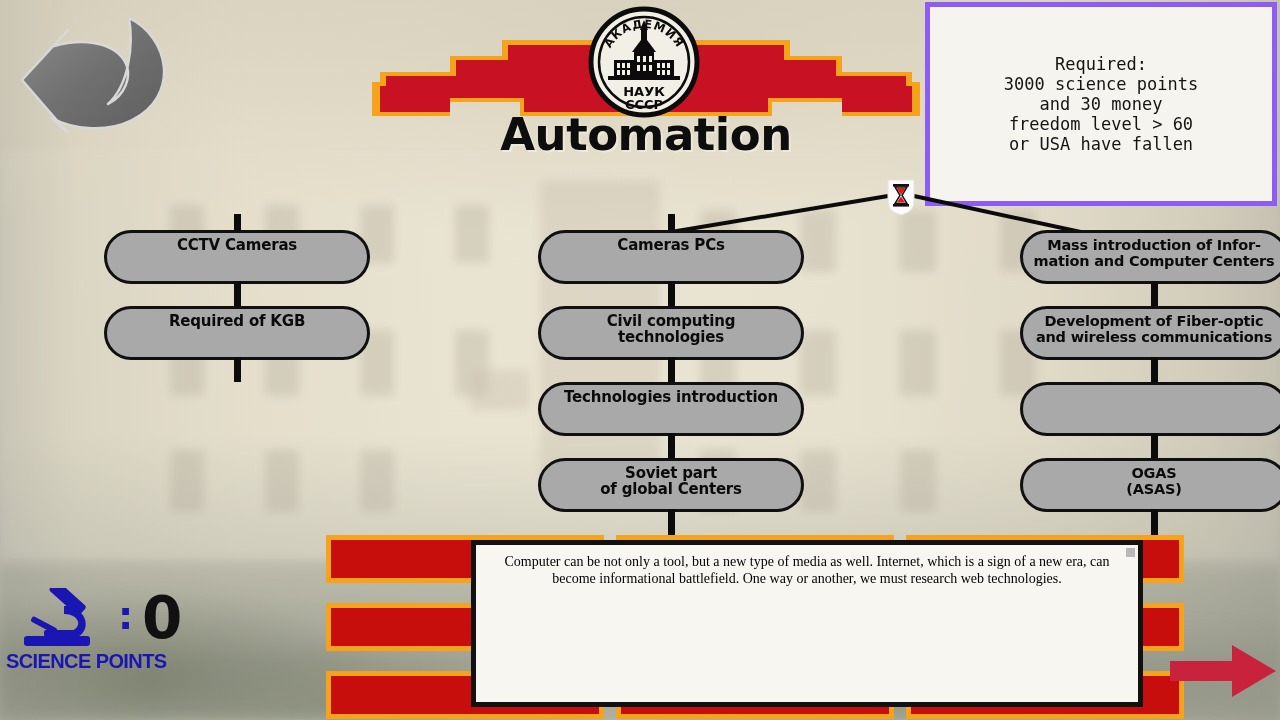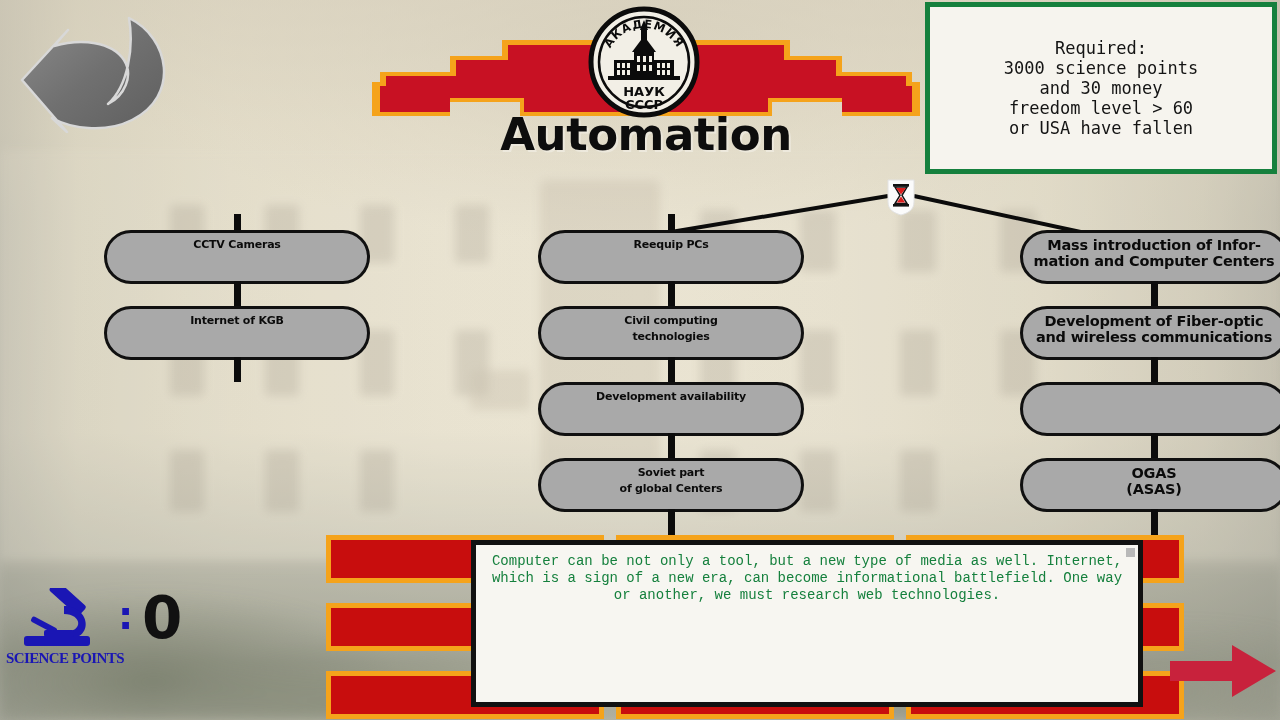--- a/index.html
+++ b/index.html
@@ -48,23 +48,23 @@
     position: absolute; left: 372px; top: 108px; width: 548px;
     text-align: center;
     font-family: "DejaVu Sans", sans-serif;
     font-weight: 900; font-size: 45px; letter-spacing: -0.5px;
     color: #0d0d0d;
     text-shadow: 2px 2px 0 rgba(255,255,255,.35);
   }
 
   
   #req-box {
-    position: absolute; left: 925px; top: 2px; width: 352px; height: 172px;
+    position: absolute; left: 925px; top: 2px; width: 352px; height: 204px;
     background: #f6f4ee;
-    border: 5px solid #15803d;
+    border: 5px solid #8b5cf6;
     display: flex; align-items: center; justify-content: center;
   }
   #req-text {
     font-family: "DejaVu Sans Mono", monospace;
     font-size: 17px; line-height: 20px;
     color: #141414; text-align: center; white-space: pre-line;
   }
 
   
   #tree { position: absolute; inset: 0; }
@@ -75,21 +75,21 @@
     border: 3px solid #101010;
     border-radius: 34px;
     height: 54px;
     margin-bottom: 22px;
     display: flex; align-items: flex-start; justify-content: center;
     padding-top: 4px;
     cursor: pointer;
   }
   .node-label {
     font-family: "DejaVu Sans", sans-serif;
-    font-weight: 700; font-size: 11px; line-height: 16px;
+    font-weight: 700; font-size: 15px; line-height: 16px;
     color: #0b0b0b; text-align: center; white-space: pre-line;
     letter-spacing: -0.2px;
   }
   .col-left  { left: 104px;  width: 266px; }
   .col-mid   { left: 538px;  width: 266px; }
   .col-right { left: 1020px;  width: 268px; }
   .col-right .node-label { font-size: 14.5px; }
 
   
   .stub { position: absolute; width: 7px; background: #0b0b0b; left: 50%; margin-left: -3.5px; }
@@ -110,43 +110,43 @@
   }
 
   
   #desc-box {
     position: absolute; left: 471px; top: 540px; width: 672px; height: 167px;
     background: #f7f6f1;
     border: 5px solid #111;
     padding: 8px 10px 0 10px;
   }
   #desc-text {
-    font-family: Liberation Mono, monospace;
+    font-family: Liberation Serif, serif;
     font-size: 14px; line-height: 17px;
-    color: #15803d; text-align: center;
+    color: #000000; text-align: center;
   }
   #desc-scroll {
     position: absolute; right: 3px; top: 3px; width: 9px; height: 9px;
     background: #b9b9b9;
   }
 
   
   #science { position: absolute; left: 6px; top: 588px; width: 200px; height: 96px; }
   #science-icon { position: absolute; left: 4px; top: 0; width: 120px; height: 66px; }
   #science-colon {
     position: absolute; left: 112px; top: 6px;
     font-family: "DejaVu Sans", sans-serif; font-weight: 900; font-size: 38px; color: #1a16b4;
   }
   #science-value {
     position: absolute; left: 136px; top: -4px;
     font-family: "DejaVu Sans", sans-serif; font-weight: 900; font-size: 58px; color: #111;
   }
   #science-label {
     position: absolute; left: 0; top: 62px;
-    font-family: Liberation Serif, serif; font-weight: 900; font-size: 15px;
+    font-family: Liberation Sans, sans-serif; font-weight: 900; font-size: 20px;
     color: #1a16b4; letter-spacing: -0.6px;
   }
 
   
   #next-arrow { position: absolute; left: 1170px; top: 643px; width: 106px; height: 56px; cursor: pointer; }
 </style>
 </head>
 <body>
 
 <div id="bg-layer">
@@ -262,38 +262,38 @@
 
 <div id="tree">
 
   <div class="col col-left">
     <div class="stub" style="top:-16px;height:18px;"></div>
     <div class="node">
       <div class="node-label">CCTV Cameras</div>
       <div class="stub" style="bottom:-25px;height:25px;"></div>
     </div>
     <div class="node">
-      <div class="node-label">Internet of KGB</div>
+      <div class="node-label">Required of KGB</div>
       <div class="stub" style="bottom:-25px;height:25px;"></div>
     </div>
   </div>
 
   <div class="col col-mid">
     <div class="stub" style="top:-16px;height:18px;"></div>
     <div class="node">
-      <div class="node-label">Reequip PCs</div>
+      <div class="node-label">Cameras PCs</div>
       <div class="stub" style="bottom:-25px;height:25px;"></div>
     </div>
     <div class="node">
       <div class="node-label">Civil computing
 technologies</div>
       <div class="stub" style="bottom:-25px;height:25px;"></div>
     </div>
     <div class="node">
-      <div class="node-label">Development availability</div>
+      <div class="node-label">Technologies introduction</div>
       <div class="stub" style="bottom:-25px;height:25px;"></div>
     </div>
     <div class="node">
       <div class="node-label">Soviet part
 of global Centers</div>
       <div class="stub" style="bottom:-60px;height:60px;"></div>
     </div>
   </div>
 
   <div class="col col-right">

